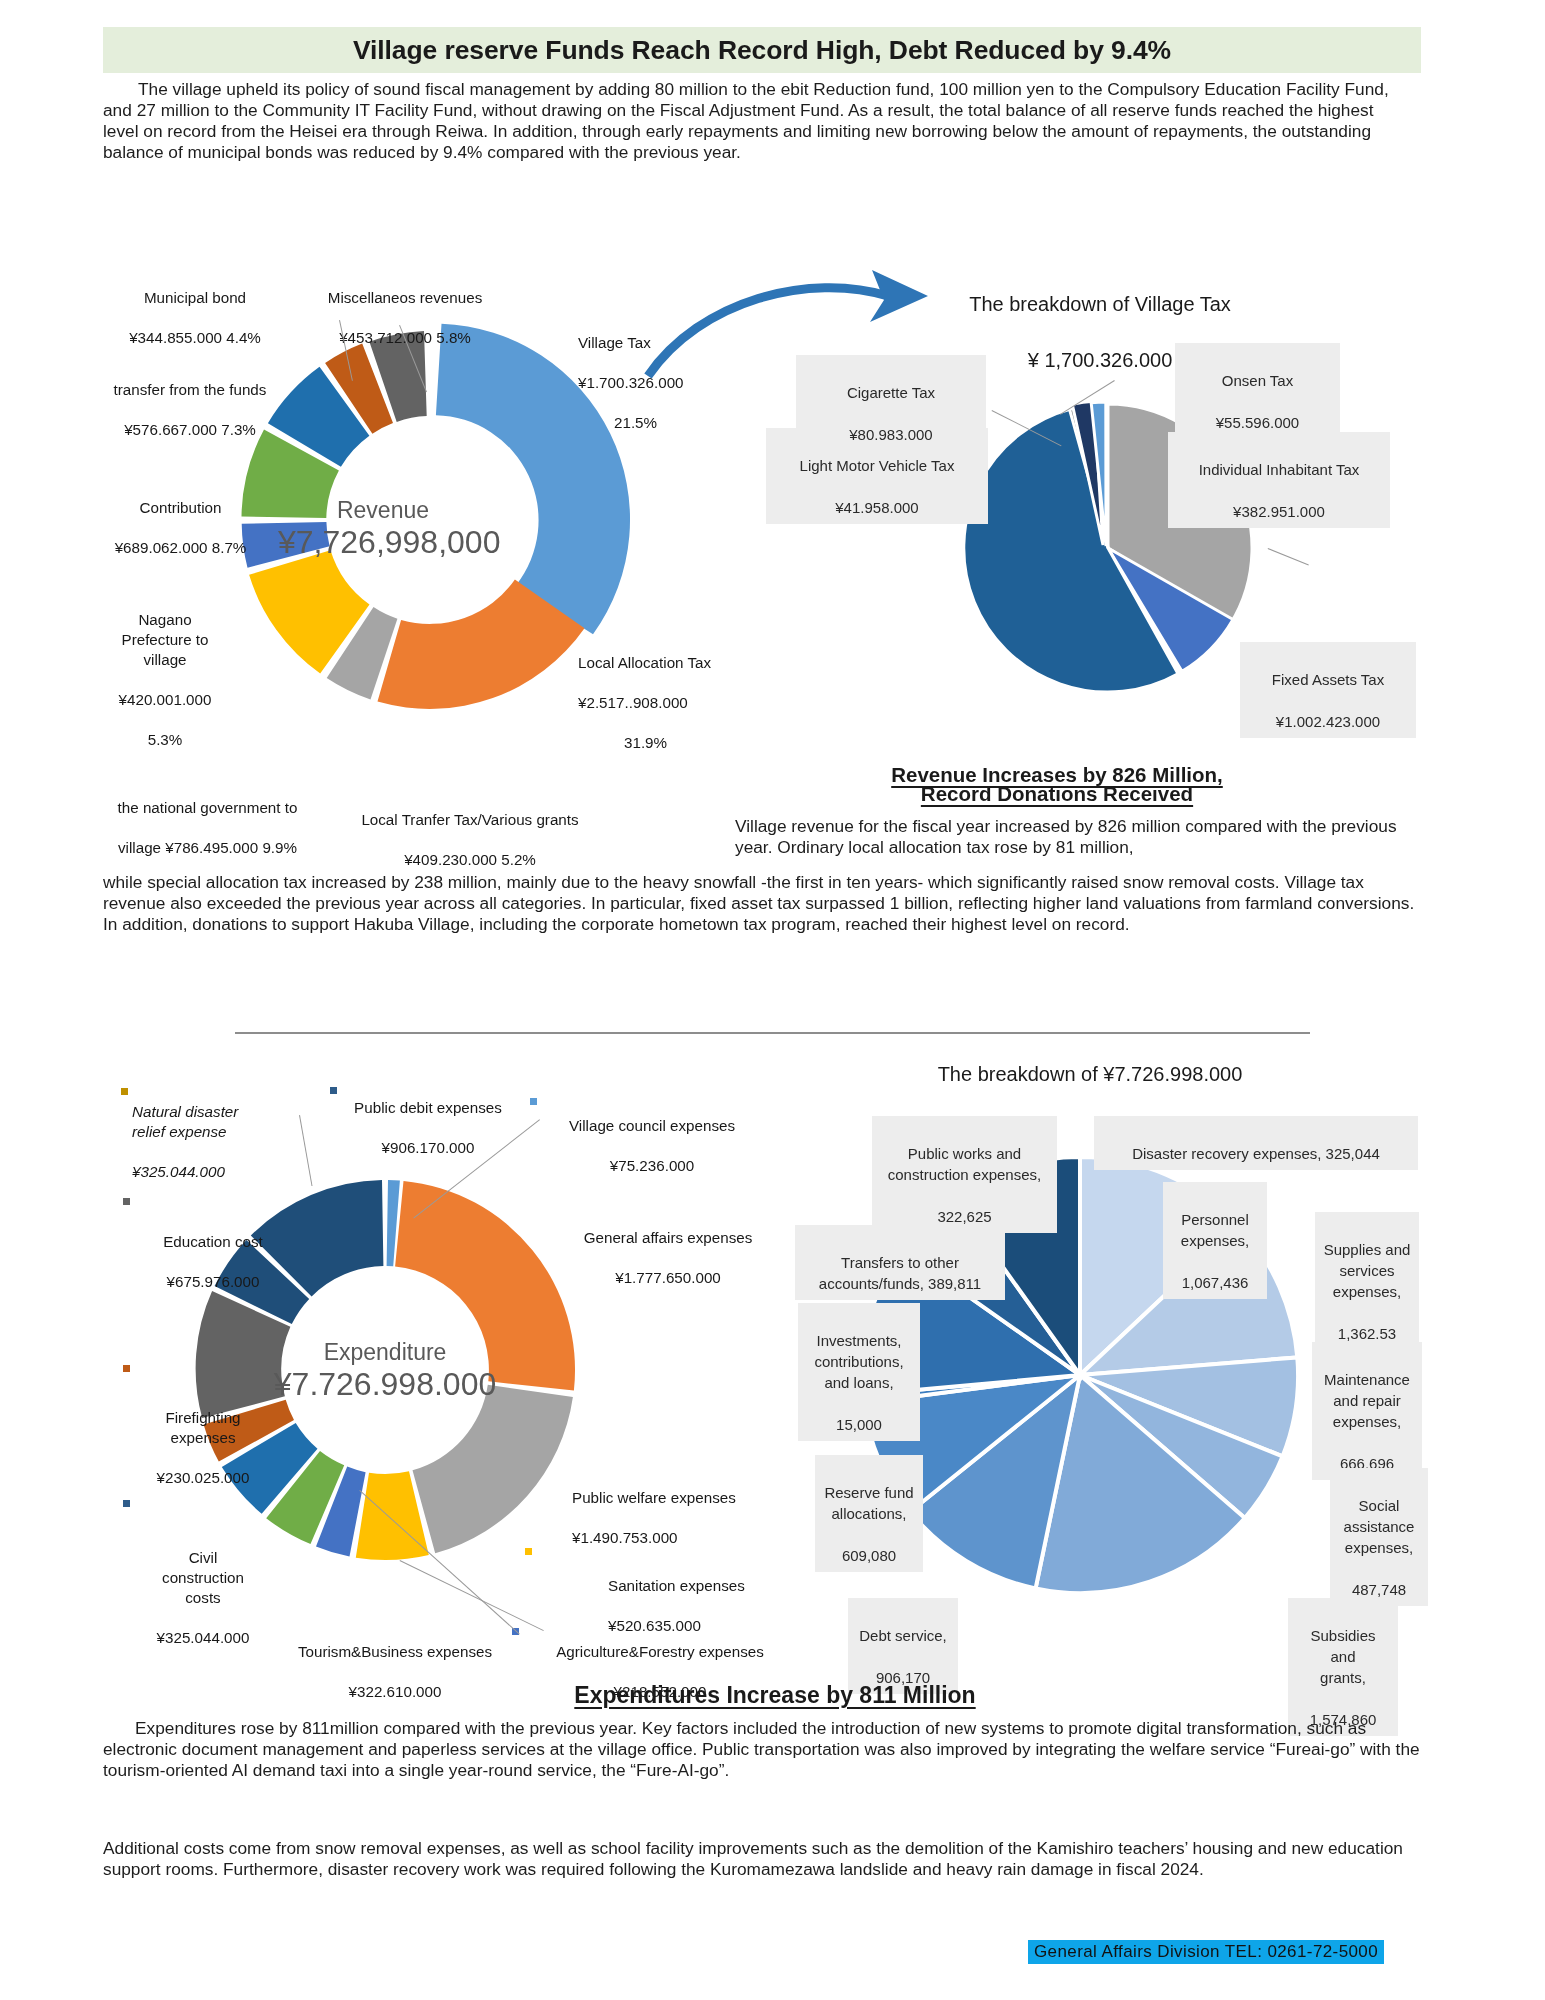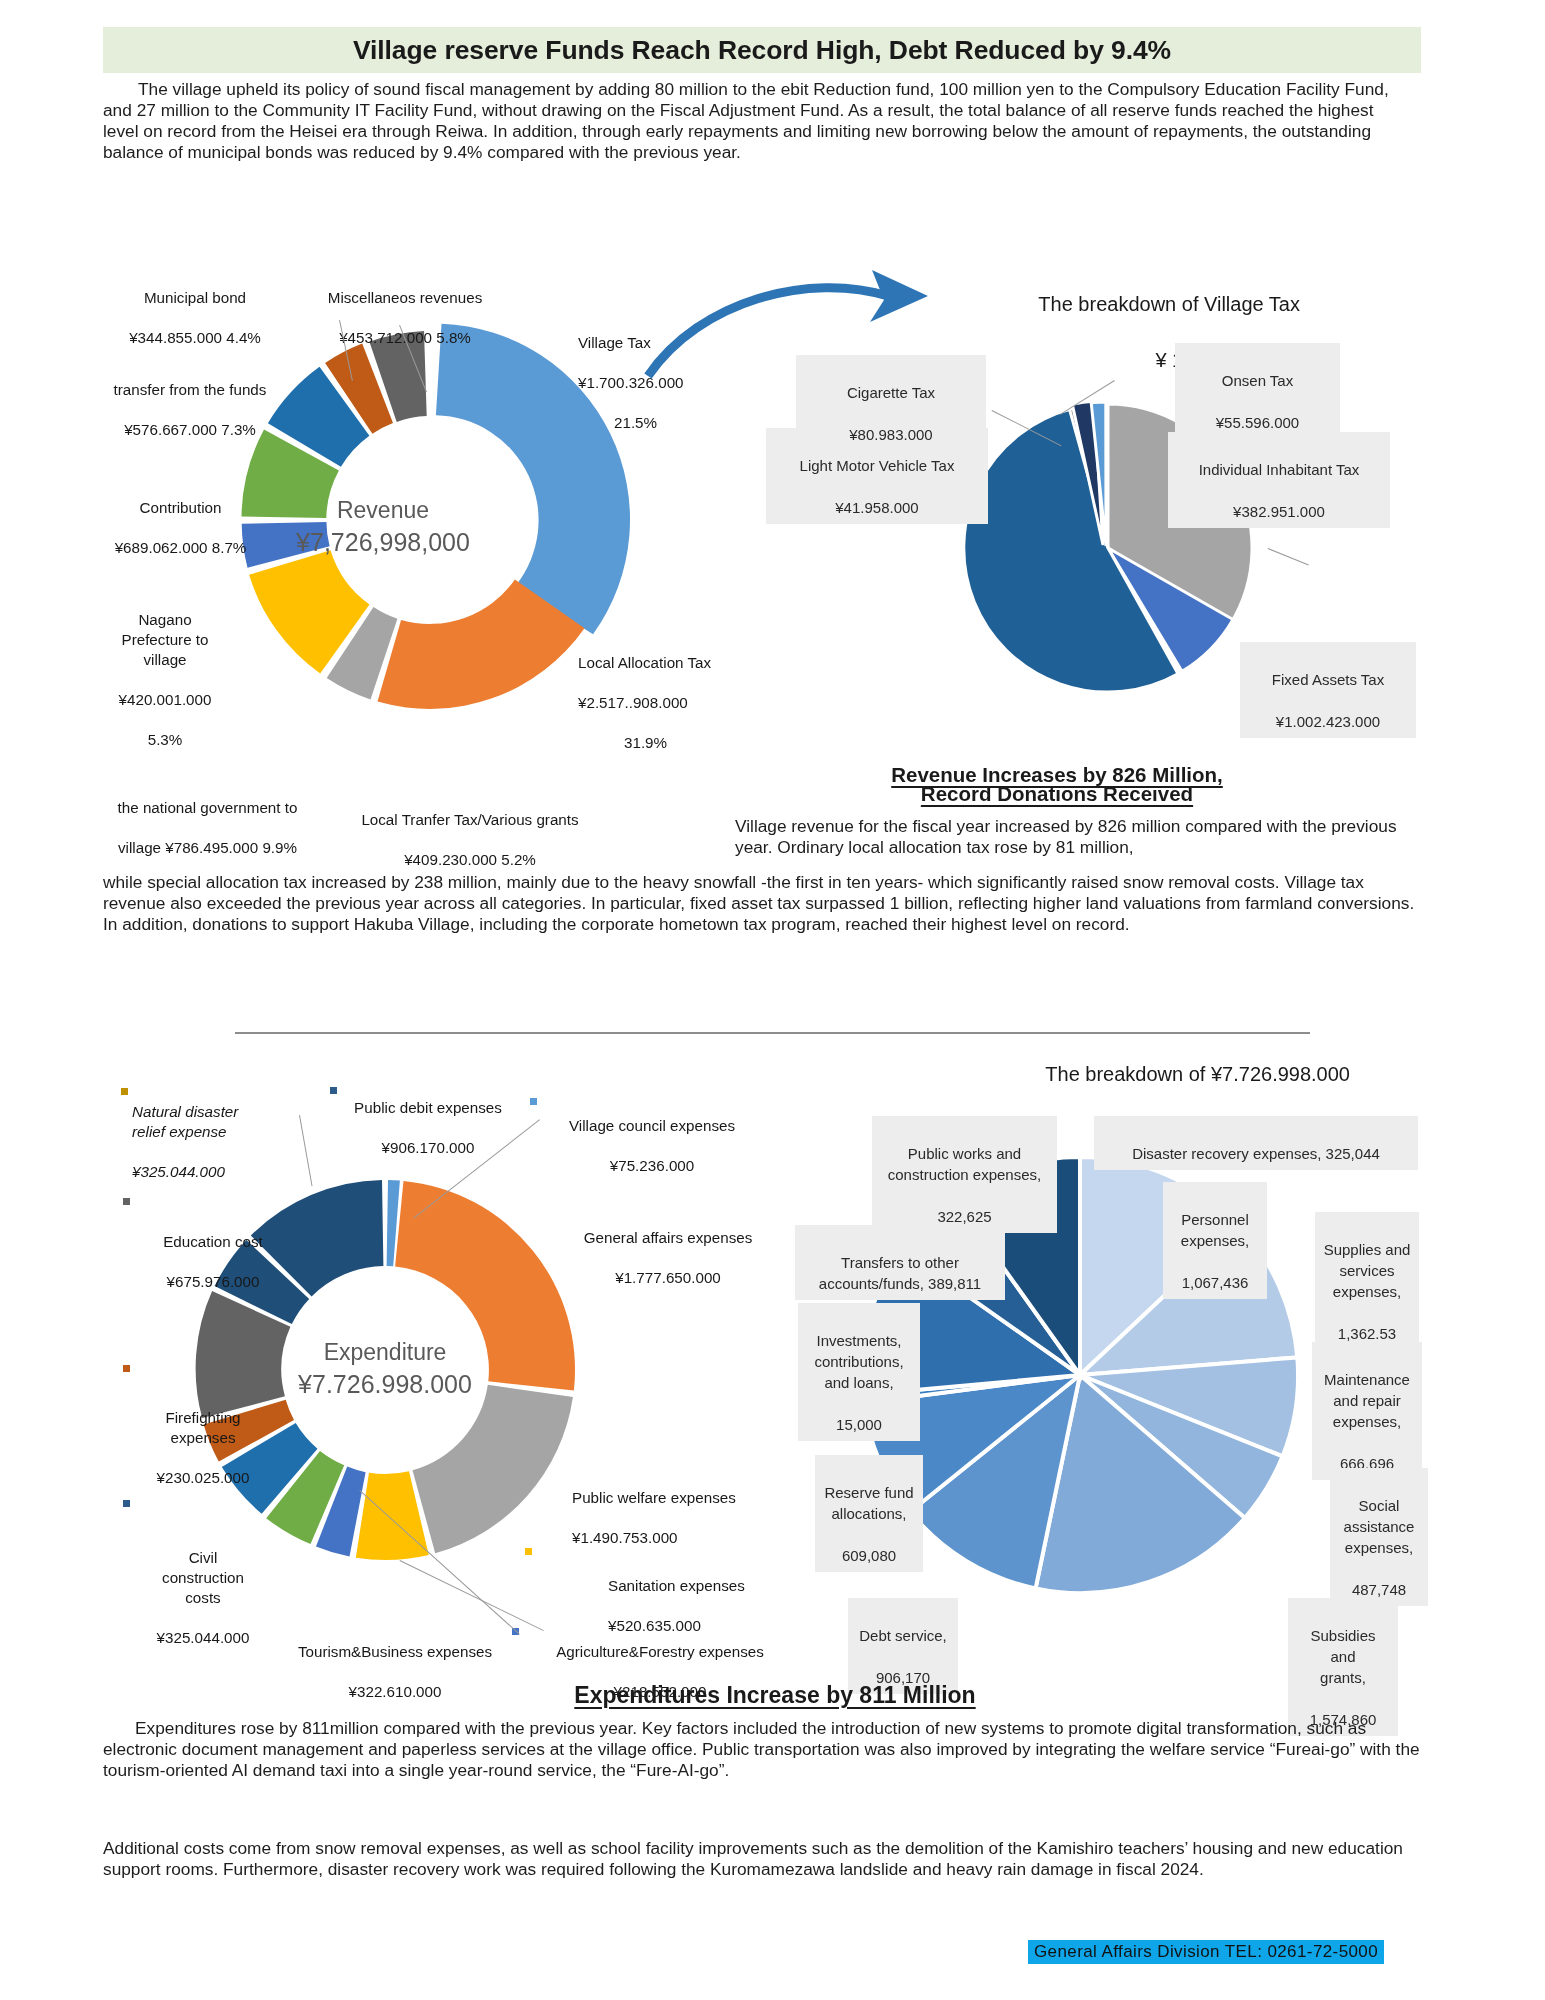--- a/index.html
+++ b/index.html
@@ -93,25 +93,25 @@
     box-sizing: border-box;
     white-space: pre-line;
   }
 
   .center-lbl {
     position: absolute;
     text-align: center;
     color: #595959;
   }
   .center-lbl .c1 { font-size: 23px; line-height: 30px; }
-  .center-lbl .c2 { font-size: 25px; line-height: 34px; }
+  .center-lbl .c2 { font-size: 32px; line-height: 34px; }
 
   .chart-title {
     position: absolute;
-    text-align: right;
+    text-align: center;
     font-size: 20px;
     line-height: 28px;
     color: #1a1a1a;
     white-space: pre-line;
   }
 
   
   .divider {
     position: absolute;
     background: #8d8d8d;

